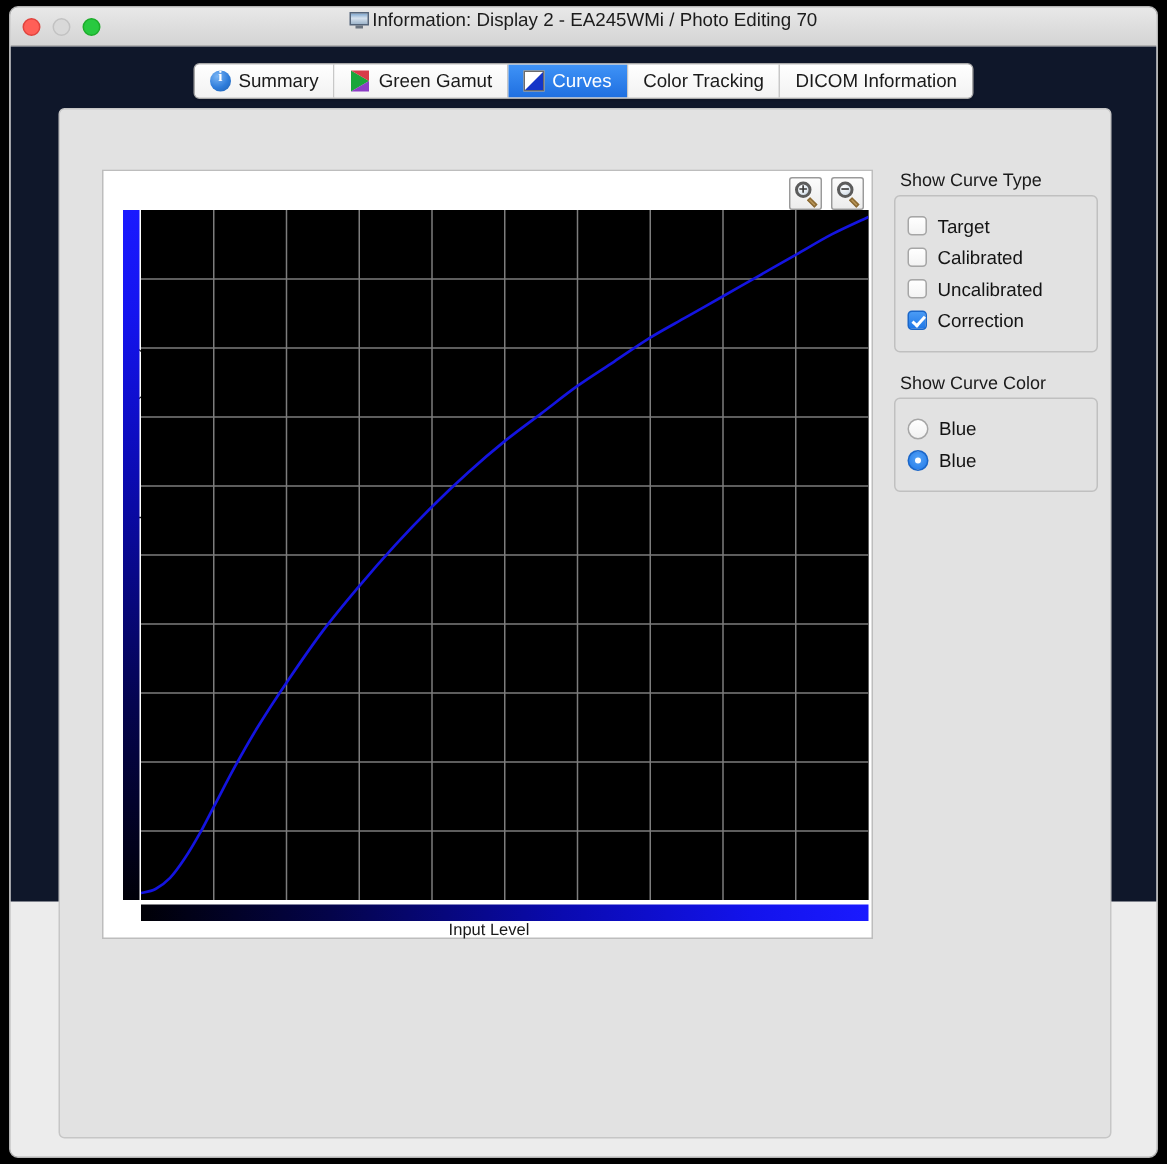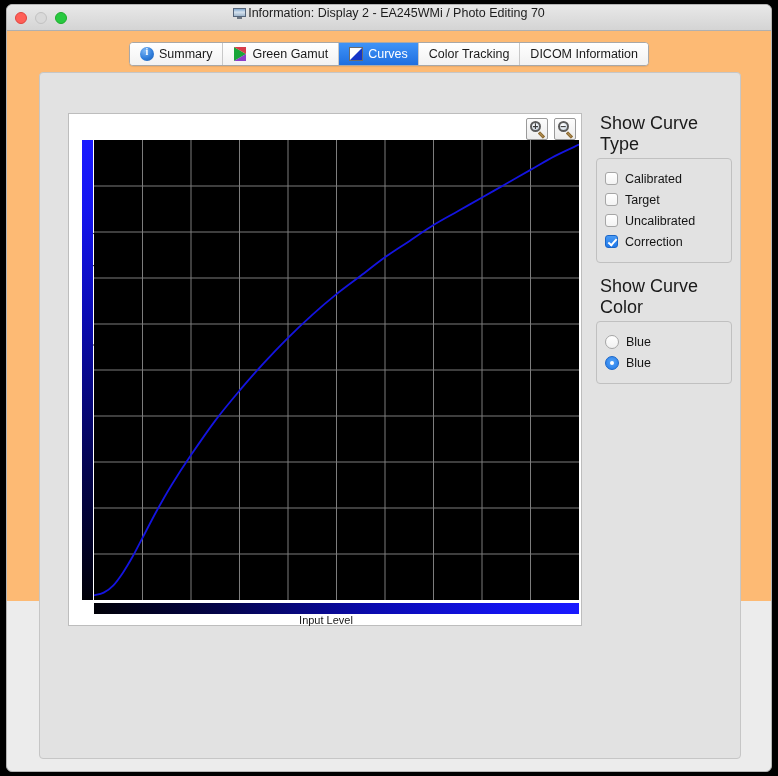--- a/index.html
+++ b/index.html
@@ -48,21 +48,21 @@
     border:1px solid #55657a;
   }
   .mon-icon .base {
     position:absolute; left:4px; top:9px; width:5px; height:2px; background:#6b7480;
   }
 
   
   #body {
     position: relative;
     height: 570px;
-    background: #fdba74;
+    background: #0f172a;
   }
 
   
   #tabbar {
     position: absolute; left: 0; top: 11px; width: 100%;
     display: flex; justify-content: center;
   }
   #tabs {
     display: flex; height: 24px;
     border: 1px solid #a8a8a8; border-radius: 4px; overflow: hidden;
@@ -186,21 +186,21 @@
     text-align: center; font-size: 11px; color: #1a1a1a;
   }
   #plot {
     position: absolute; left: 25px; top: 26px;
     width: 485px; height: 460px;
     background: #000; display: block;
   }
 
   
   #controls { position: absolute; left: 556px; top: 40px; width: 136px; }
-  .grp-title { font-size: 18px; color: #1a1a1a; margin: 0 0 3px 4px; }
+  .grp-title { font-size: 12px; color: #1a1a1a; margin: 0 0 3px 4px; }
   .grp-box {
     border: 1px solid #c0c0c0; border-radius: 4px;
     background: #e2e2e2; padding: 9px 8px 10px 8px;
   }
   .row { display: flex; align-items: center; gap: 7px; height: 21px; cursor: default; }
   .row .lbl { font-size: 12.5px; color: #141414; }
 
   .cbox {
     width: 13px; height: 13px; flex: 0 0 auto;
     border: 1px solid #a6a6a6; border-radius: 3px;
@@ -326,25 +326,25 @@
           <div id="xlabel">Input Level</div>
         </div>
       </div>
 
       <div id="controls">
 
         <div class="grp-title">Show Curve Type</div>
         <div class="grp-box">
           <div class="row">
             <span class="cbox"></span>
+            <span class="lbl">Target</span>
+          </div>
+          <div class="row">
+            <span class="cbox"></span>
             <span class="lbl">Calibrated</span>
-          </div>
-          <div class="row">
-            <span class="cbox"></span>
-            <span class="lbl">Target</span>
           </div>
           <div class="row">
             <span class="cbox"></span>
             <span class="lbl">Uncalibrated</span>
           </div>
           <div class="row">
             <span class="cbox on"></span>
             <span class="lbl">Correction</span>
           </div>
         </div>

